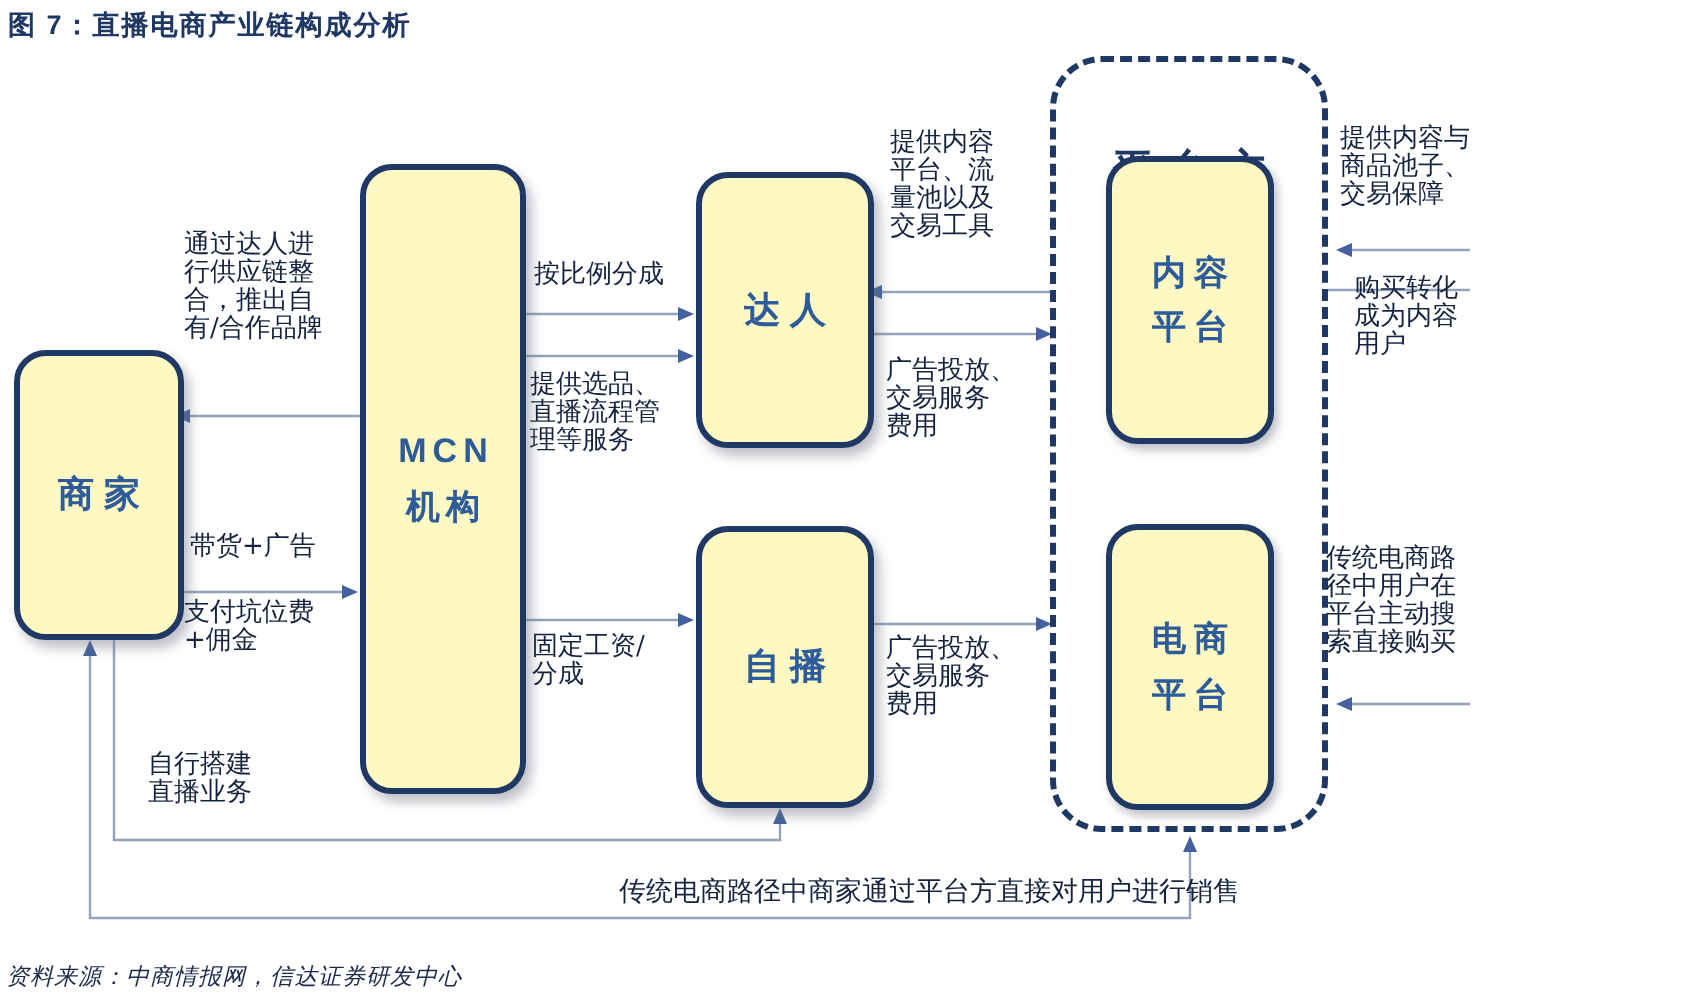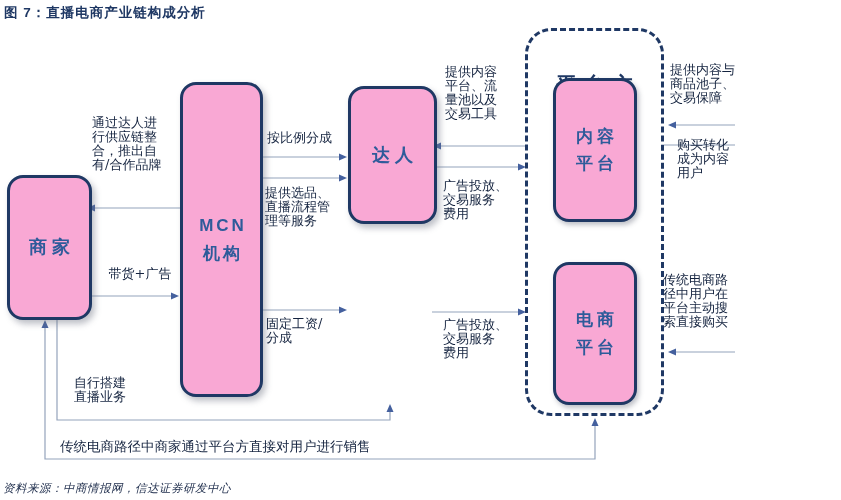--- a/index.html
+++ b/index.html
@@ -1,33 +1,33 @@
 <!DOCTYPE html>
 <html><head>
 <meta charset="utf-8">
 <style>
   html,body { margin:0; padding:0; background:#ffffff; }
   .canvas { position:relative; width:735px; height:500px; background:#ffffff; overflow:hidden;
             font-family:"DejaVu Serif", serif; }
   .fig-title { position:absolute; left:4px; top:4px; font-family:"Liberation Sans",sans-serif;
             font-weight:bold; font-size:13.5px; color:#1f3864; letter-spacing:1px; }
   .connectors { position:absolute; left:0; top:0; width:841px; height:500px; pointer-events:none; }
-  .node { position:absolute; border:3px solid #1f3864; border-radius:16px; background:#f9a8d4;
+  .node { position:absolute; border:3px solid #1f3864; border-radius:16px; background:#fef9c3;
           box-shadow:3px 4px 6px rgba(110,115,130,0.45);
           display:flex; align-items:center; justify-content:center; text-align:center;
           font-family:"Liberation Sans",sans-serif; font-weight:bold; color:#2e5b9a;
           font-size:18px; letter-spacing:5px; padding-left:5px; line-height:1.6; white-space:pre-line; }
   .dashed-group { position:absolute; left:525px; top:28px; width:133px; height:382px;
           border:3px dashed #1f3864; border-radius:26px; background:transparent; }
   .group-title { position:absolute; left:0; right:0; top:8px; text-align:center;
           font-family:"Liberation Sans",sans-serif; font-weight:bold; font-size:20px;
           letter-spacing:8px; padding-left:8px; color:#1f3864;margin-top:32px; }
   .inner-node { box-shadow:2px 3px 5px rgba(110,115,130,0.45); }
   .lbl { position:absolute; font-size:13px; line-height:14px; color:#14233f; white-space:pre-line; }
-  .lbl-center { text-align:left; }
+  .lbl-center { text-align:right; }
   .source { position:absolute; left:3px; top:481px; font-size:11.5px; font-style:italic;
           color:#1c2b4a; letter-spacing:0.5px; }
 </style>
 </head>
 <body>
 
 <div class="canvas">
 
   <div class="fig-title">图 7：直播电商产业链构成分析</div>
 
@@ -71,20 +71,23 @@
   </div>
 
   <div class="node" style="left:7px; top:175px; width:74px; height:139px;">
     <span>商家</span>
   </div>
 
   <div class="node" style="left:348px; top:86px; width:78px; height:132px;">
     <span>达人</span>
   </div>
 
+  <div class="node" style="left:348px; top:263px; width:78px; height:135px;">
+    <span>自播</span>
+  </div>
 
   <div class="dashed-group">
     <div class="group-title">平台方</div>
   </div>
 
   <div class="node inner-node" style="left:553px; top:78px; width:74px; height:138px; font-size:17px; letter-spacing:4px; padding-left:4px;">
     <span>内容
 平台</span>
   </div>
 
@@ -95,22 +98,24 @@
 
   <div class="node" style="left:757px; top:82px; width:74px; height:309px;">
     <span>用户</span>
   </div>
 
   <div class="lbl" style="left:92px; top:116px; width:92px;">通过达人进
 行供应链整
 合，推出自
 有/合作品牌</div>
 
-  <div class="lbl" style="left:95px; top:267px; width:90px;text-align:center;">带货+广告</div>
+  <div class="lbl" style="left:95px; top:267px; width:90px;">带货+广告</div>
 
+  <div class="lbl" style="left:92px; top:300px; width:94px;">支付坑位费
++佣金</div>
 
   <div class="lbl" style="left:74px; top:376px; width:76px;">自行搭建
 直播业务</div>
 
   <div class="lbl" style="left:267px; top:131px; width:90px;">按比例分成</div>
 
   <div class="lbl" style="left:265px; top:186px; width:92px;">提供选品、
 直播流程管
 理等服务</div>
 

